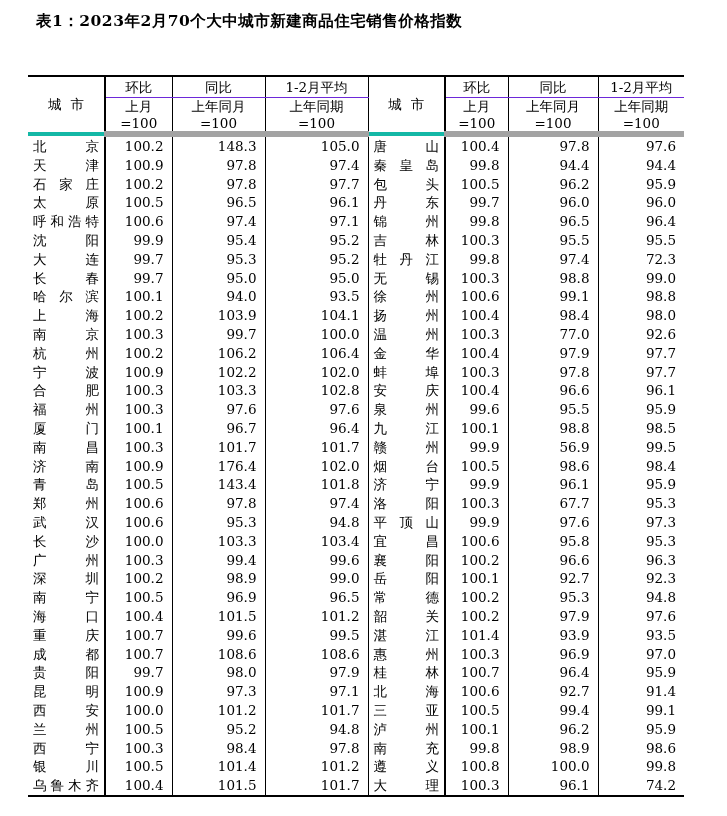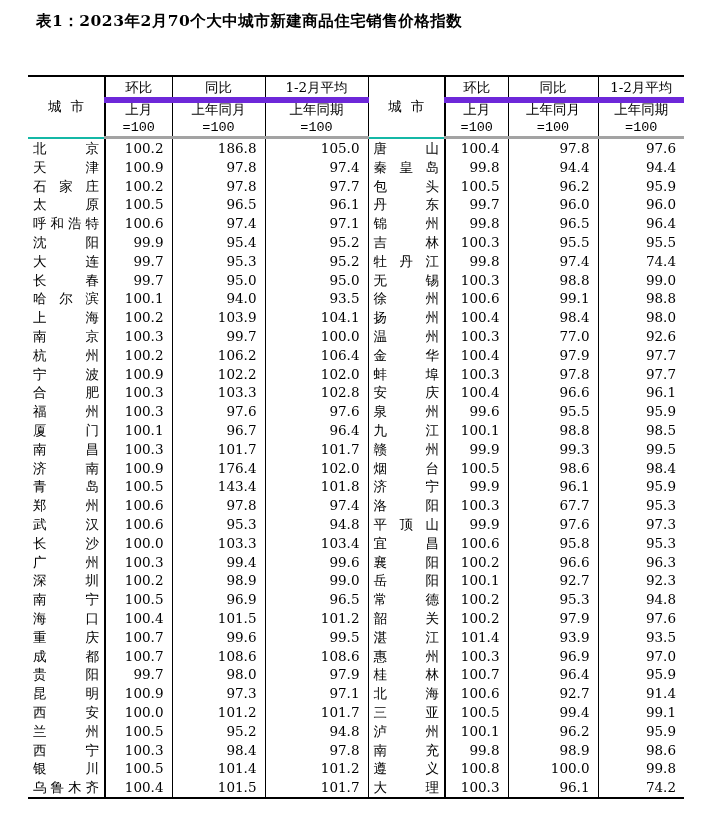--- a/index.html
+++ b/index.html
@@ -55,28 +55,28 @@
     overflow: hidden;
   }
 
   
   .vr-thick { border-right: 2px solid #000; }
   .vr-thin  { border-right: 1px solid #000; }
   .vr-none  { border-right: none; }
 
   
   thead th { border-top: 2px solid #000; text-align: center; }
-  th.h-top { height: 20px; line-height: 20px; border-bottom: 6px solid #6d28d9; }
+  th.h-top { height: 20px; line-height: 20px; border-bottom: 1px solid #6d28d9; }
   th.h-city {
-    border-bottom: 2px solid #14b8a6;
+    border-bottom: 4px solid #14b8a6;
     letter-spacing: 9px;
     text-indent: 9px;
     font-family: Liberation Serif, serif;
   }
-  th.h-sub { height: 33px; border-bottom: 3px solid #a3a3a3; border-top: none; font-family: Liberation Mono, monospace; }
+  th.h-sub { height: 33px; border-bottom: 6px solid #a3a3a3; border-top: none; }
   th.h-sub .sub-line { display: block; line-height: 16.5px; }
 
   
   tbody td { height: 18.8px; line-height: 18.8px; white-space: nowrap; }
   tbody tr:last-child td { border-bottom: 2px solid #000; }
 
   td.city {
     padding: 0 5px;
   }
   td.city .dist {
@@ -148,21 +148,21 @@
       </thead>
       <tbody id="table-body">
           <tr>
             <td class="city vr-thick">
               <div class="dist">
                 <span>北</span>
                 <span>京</span>
               </div>
             </td>
             <td class="num vr-thin">100.2</td>
-            <td class="num vr-thin">186.8</td>
+            <td class="num vr-thin">148.3</td>
             <td class="num vr-thin">105.0</td>
             <td class="city vr-thick">
               <div class="dist">
                 <span>唐</span>
                 <span>山</span>
               </div>
             </td>
             <td class="num vr-thin">100.4</td>
             <td class="num vr-thin">97.8</td>
             <td class="num vr-none">97.6</td>
@@ -283,21 +283,21 @@
             <td class="num vr-thin">95.2</td>
             <td class="city vr-thick">
               <div class="dist">
                 <span>牡</span>
                 <span>丹</span>
                 <span>江</span>
               </div>
             </td>
             <td class="num vr-thin">99.8</td>
             <td class="num vr-thin">97.4</td>
-            <td class="num vr-none">74.4</td>
+            <td class="num vr-none">72.3</td>
           </tr>
           <tr>
             <td class="city vr-thick">
               <div class="dist">
                 <span>长</span>
                 <span>春</span>
               </div>
             </td>
             <td class="num vr-thin">99.7</td>
             <td class="num vr-thin">95.0</td>
@@ -483,21 +483,21 @@
             <td class="num vr-thin">100.3</td>
             <td class="num vr-thin">101.7</td>
             <td class="num vr-thin">101.7</td>
             <td class="city vr-thick">
               <div class="dist">
                 <span>赣</span>
                 <span>州</span>
               </div>
             </td>
             <td class="num vr-thin">99.9</td>
-            <td class="num vr-thin">99.3</td>
+            <td class="num vr-thin">56.9</td>
             <td class="num vr-none">99.5</td>
           </tr>
           <tr>
             <td class="city vr-thick">
               <div class="dist">
                 <span>济</span>
                 <span>南</span>
               </div>
             </td>
             <td class="num vr-thin">100.9</td>

